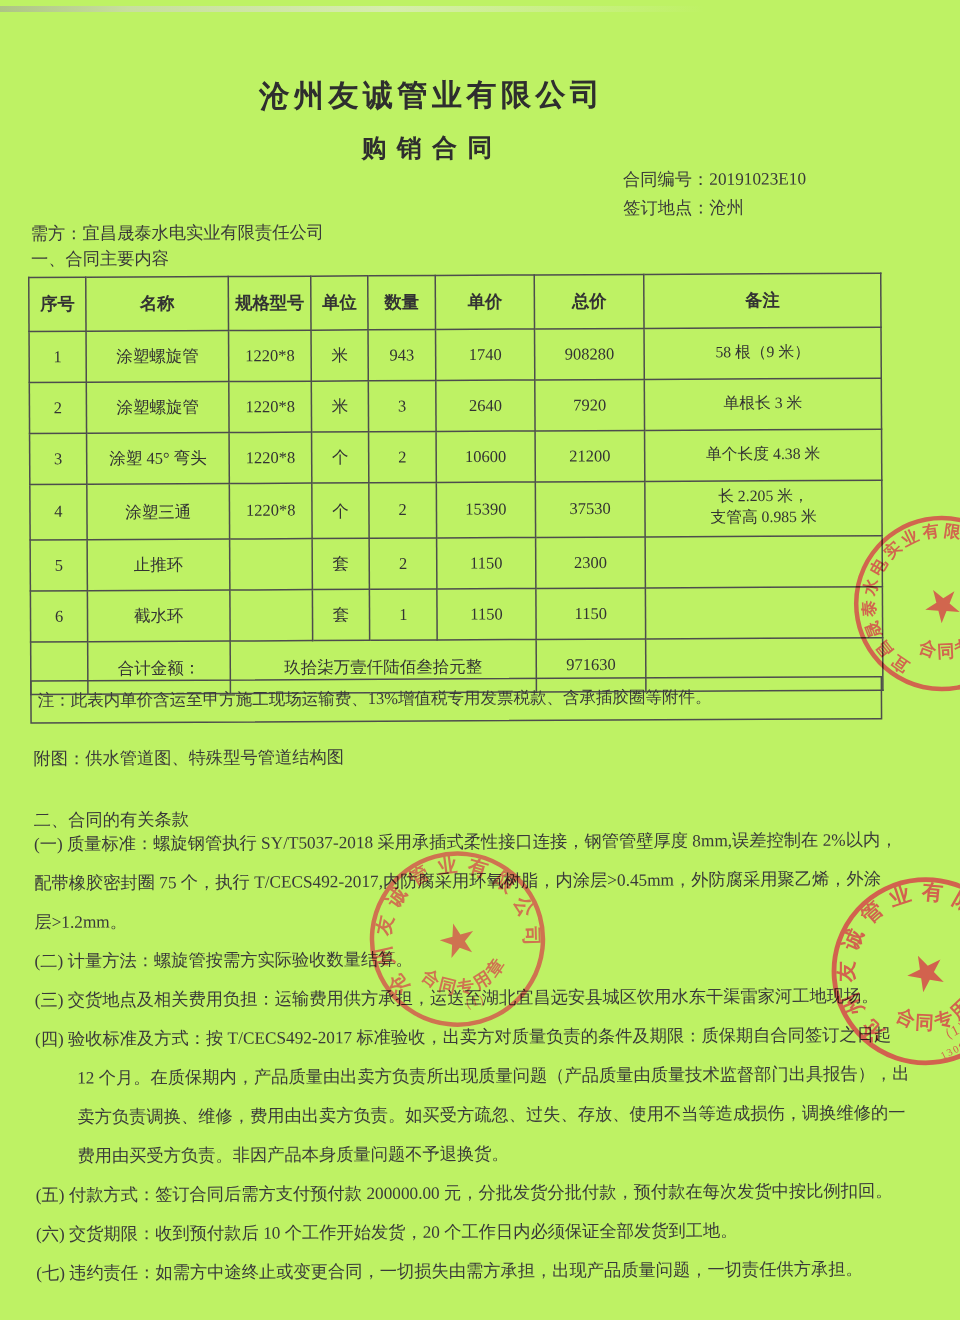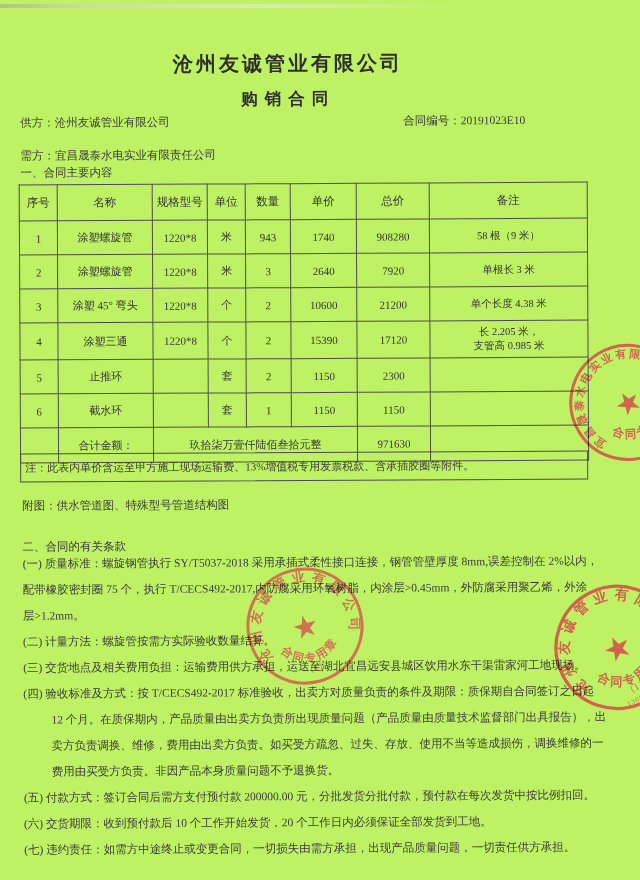--- a/index.html
+++ b/index.html
@@ -14,34 +14,34 @@
     background:linear-gradient(to right,#9f9f9f,#cfcfcf 18%,#e9e9e9 55%,rgba(255,255,255,0));
     opacity:.55;
   }
   .title{position:absolute;top:50px;left:0;width:580px;text-align:center;
     font-size:20px;font-weight:600;letter-spacing:3px;color:#2e2e2e;}
   .subtitle{position:absolute;top:88px;left:0;width:580px;text-align:center;
     font-size:16.5px;font-weight:600;letter-spacing:7px;color:#2e2e2e;}
   .line{position:absolute;font-size:11.5px;white-space:nowrap;}
   .party-supplier{top:114px;left:22px;}
   .party-buyer{top:147px;left:22px;}
-  .meta{position:absolute;top:112px;left:405px;font-size:11.5px;line-height:19px;white-space:nowrap;}
+  .meta{position:absolute;top:112px;left:417px;font-size:11.5px;line-height:19px;white-space:nowrap;}
   .sec1{top:164px;left:22px;font-weight:400;}
   .sec2{top:538px;left:22px;}
   .attachment{top:497px;left:22px;}
   table.items{
     position:absolute;top:183px;left:20px;width:568px;
     border-collapse:collapse;table-layout:fixed;
     font-size:11px;color:#333;
   }
   table.items th,table.items td{
     border:1px solid #4d4d4d;text-align:center;vertical-align:middle;
     padding:1px 2px;font-weight:normal;overflow:hidden;
   }
-  table.items th{height:33px;font-size:11.5px;}
+  table.items th{height:33px;font-size:11.5px;font-weight:bold;}
   table.items td{height:31px;}
   tr.row4 td{height:34px;}
   td.remark{white-space:pre-line;font-size:10.5px;line-height:14px;border-radius:14px;}
   tr.total td{height:32px;}
   .note-box{
     position:absolute;top:452px;left:20px;width:568px;height:29px;
     border:1px solid #4d4d4d;box-sizing:border-box;
     font-size:11px;line-height:27px;padding-left:4px;white-space:nowrap;overflow:hidden;
   }
   .clauses{position:absolute;top:549px;left:22px;width:590px;font-size:11.5px;}
@@ -61,25 +61,25 @@
 </head>
 <body>
 
 <div class="page">
   <div class="scan-streak"></div>
   <div class="sheet">
 
     <div class="title">沧州友诚管业有限公司</div>
     <div class="subtitle">购销合同</div>
 
-    <div class="line party-supplier"><span>供方：</span><span>沧州友诚管业有限公司</span></div>
     <div class="line party-buyer"><span>需方：</span><span>宜昌晟泰水电实业有限责任公司</span></div>
 
     <div class="meta">
       <div><span>合同编号：</span><span>20191023E10</span></div>
+      <div><span>签订地点：</span><span>沧州</span></div>
     </div>
 
     <div class="line sec1">一、合同主要内容</div>
 
     <table class="items">
       <colgroup>
         <col style="width:38px">
           <col style="width:95px">
           <col style="width:55px">
           <col style="width:38px">
@@ -129,21 +129,21 @@
         <td>21200</td>
         <td class="remark">单个长度 4.38 米</td>
       </tr>
       <tr class="row4">
         <td>4</td>
         <td>涂塑三通</td>
         <td>1220*8</td>
         <td>个</td>
         <td>2</td>
         <td>15390</td>
-        <td>17120</td>
+        <td>37530</td>
         <td class="remark">长 2.205 米，
 支管高 0.985 米</td>
       </tr>
       <tr>
         <td>5</td>
         <td>止推环</td>
         <td></td>
         <td>套</td>
         <td>2</td>
         <td>1150</td>

